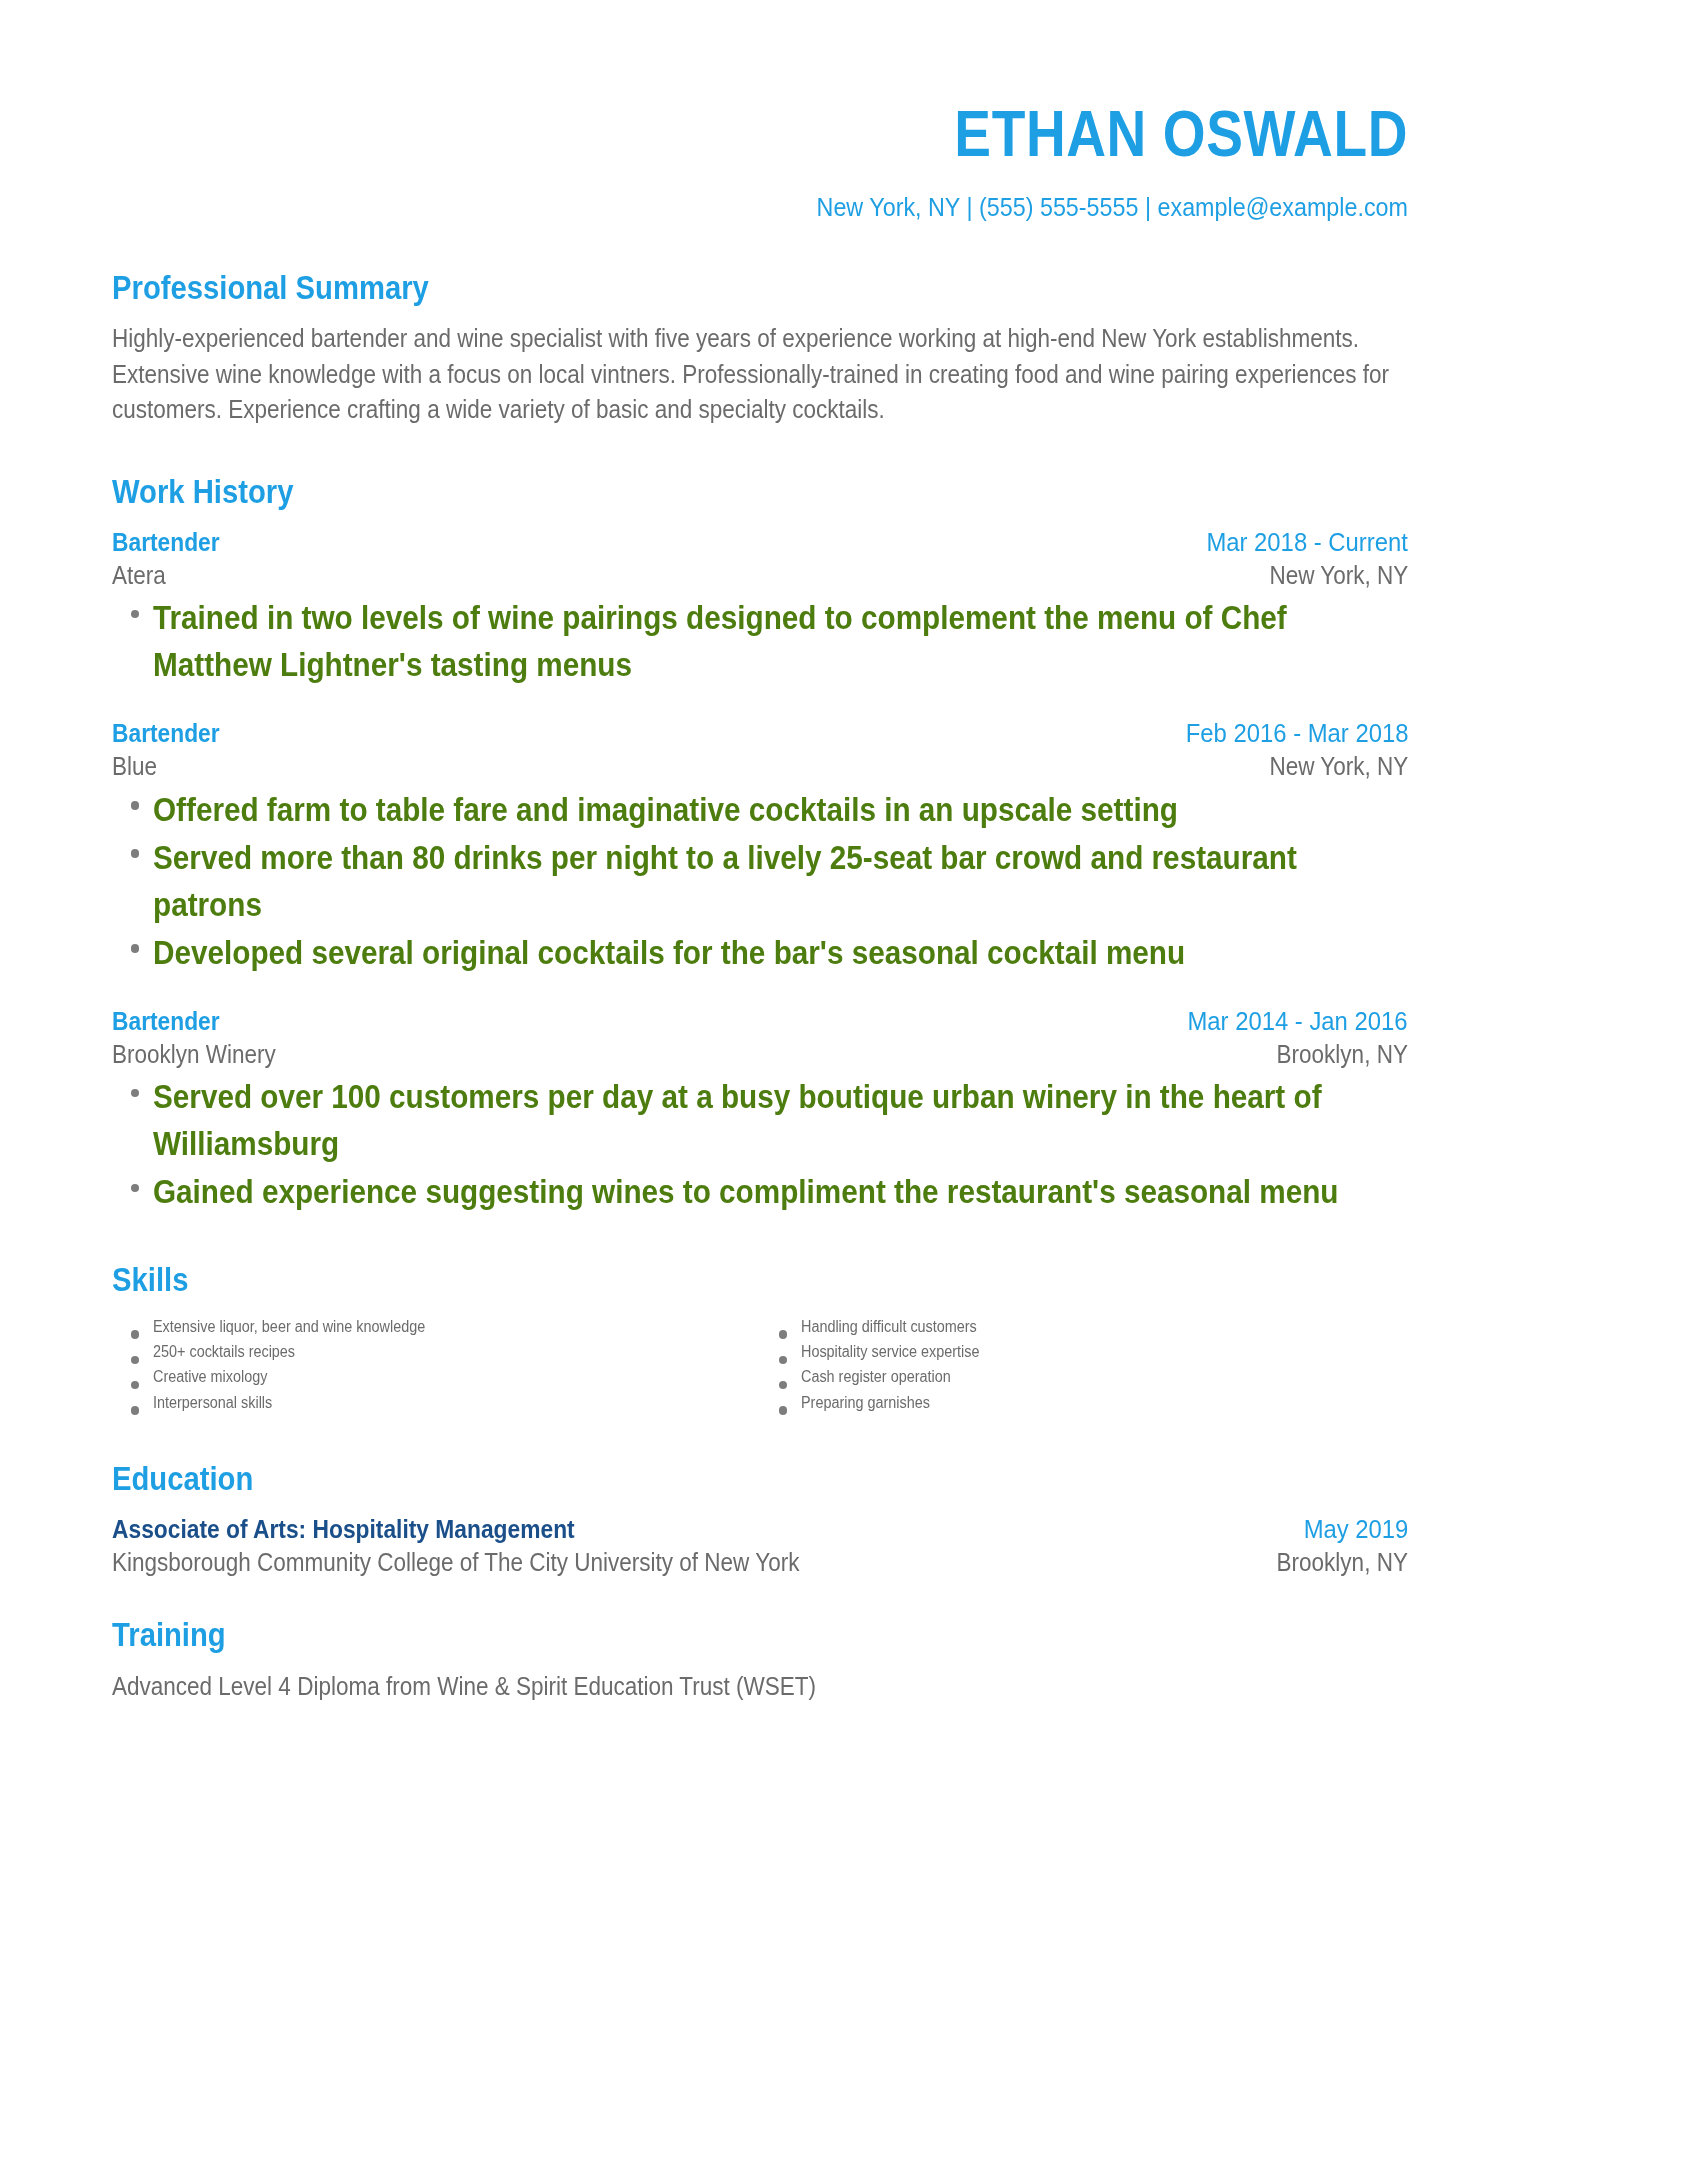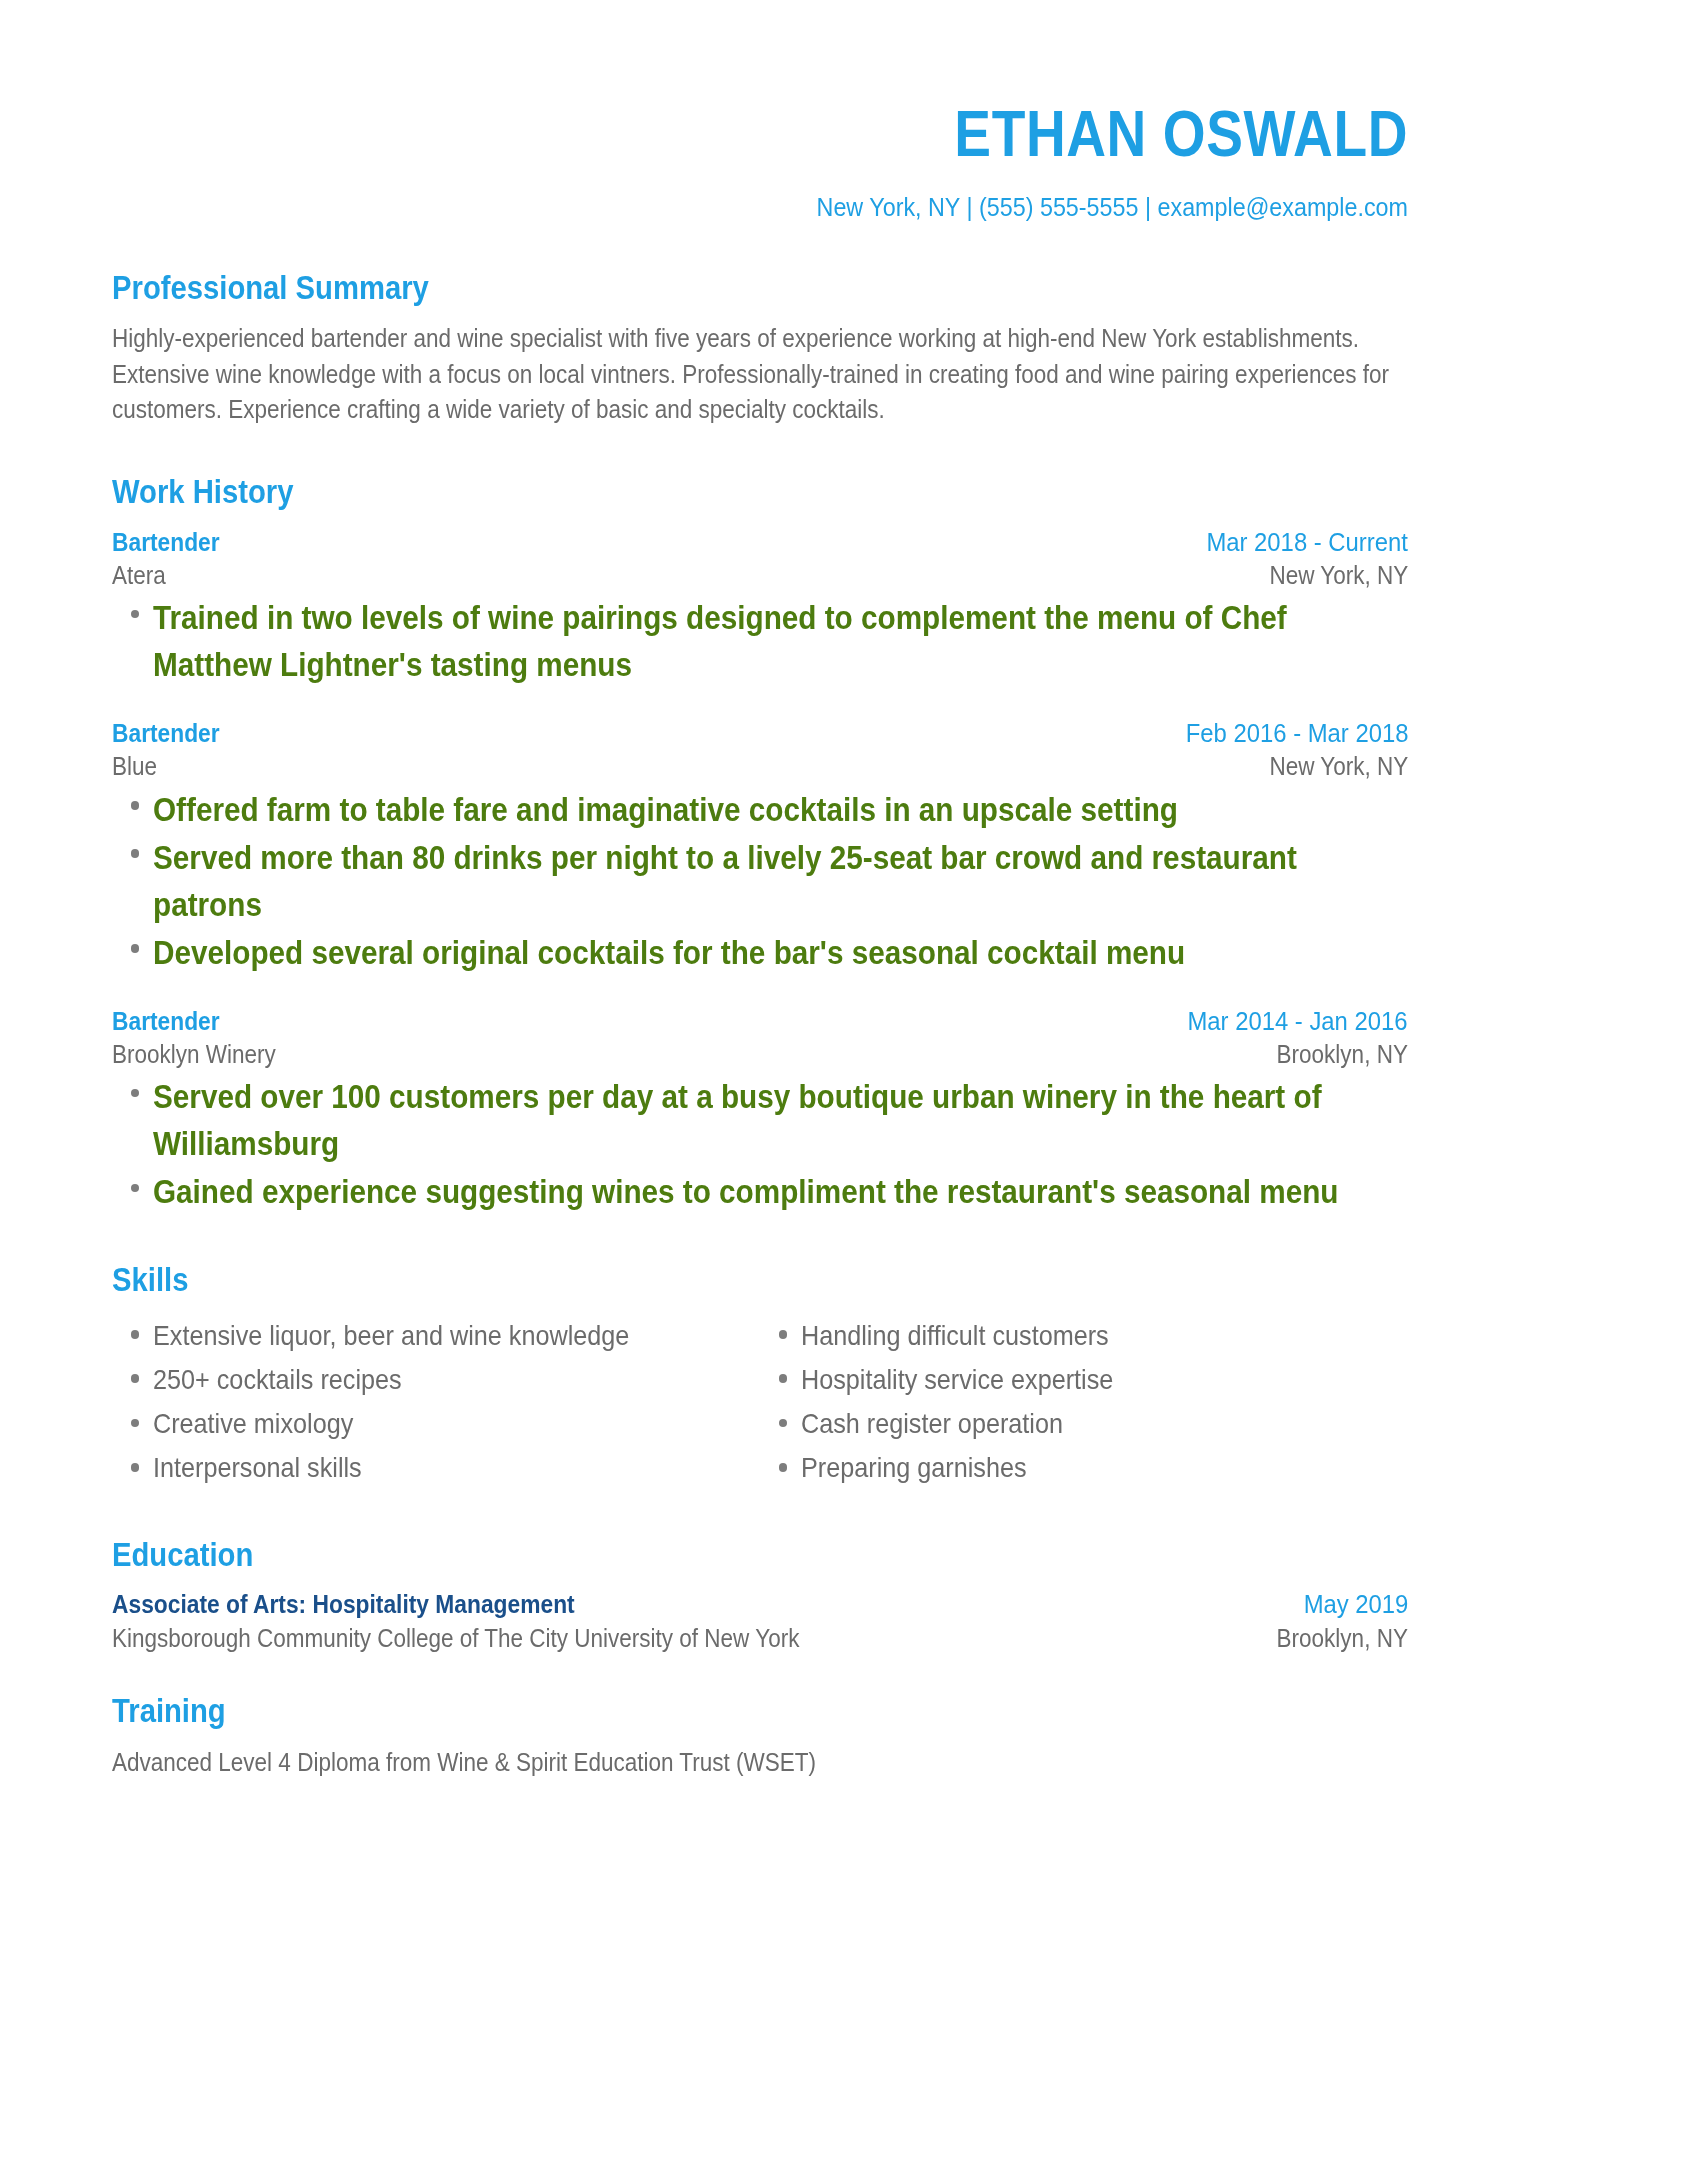--- a/index.html
+++ b/index.html
@@ -156,21 +156,21 @@
   }
   .skills-col:first-child { padding-right: 20px; }
   .skills-col ul {
     list-style: none;
     margin: 0;
     padding: 0;
   }
   .skills-col li {
     position: relative;
     color: #6b6b6b;
-    font-size: 28px;
+    font-size: 16px;
     line-height: 1.58;
     padding-left: 41px;
   }
   .skills-col li .btxt {
     display: block;
     transform: scaleX(0.9);
     transform-origin: left top;
     width: 111%;
   }
   .skills-col li::before {

